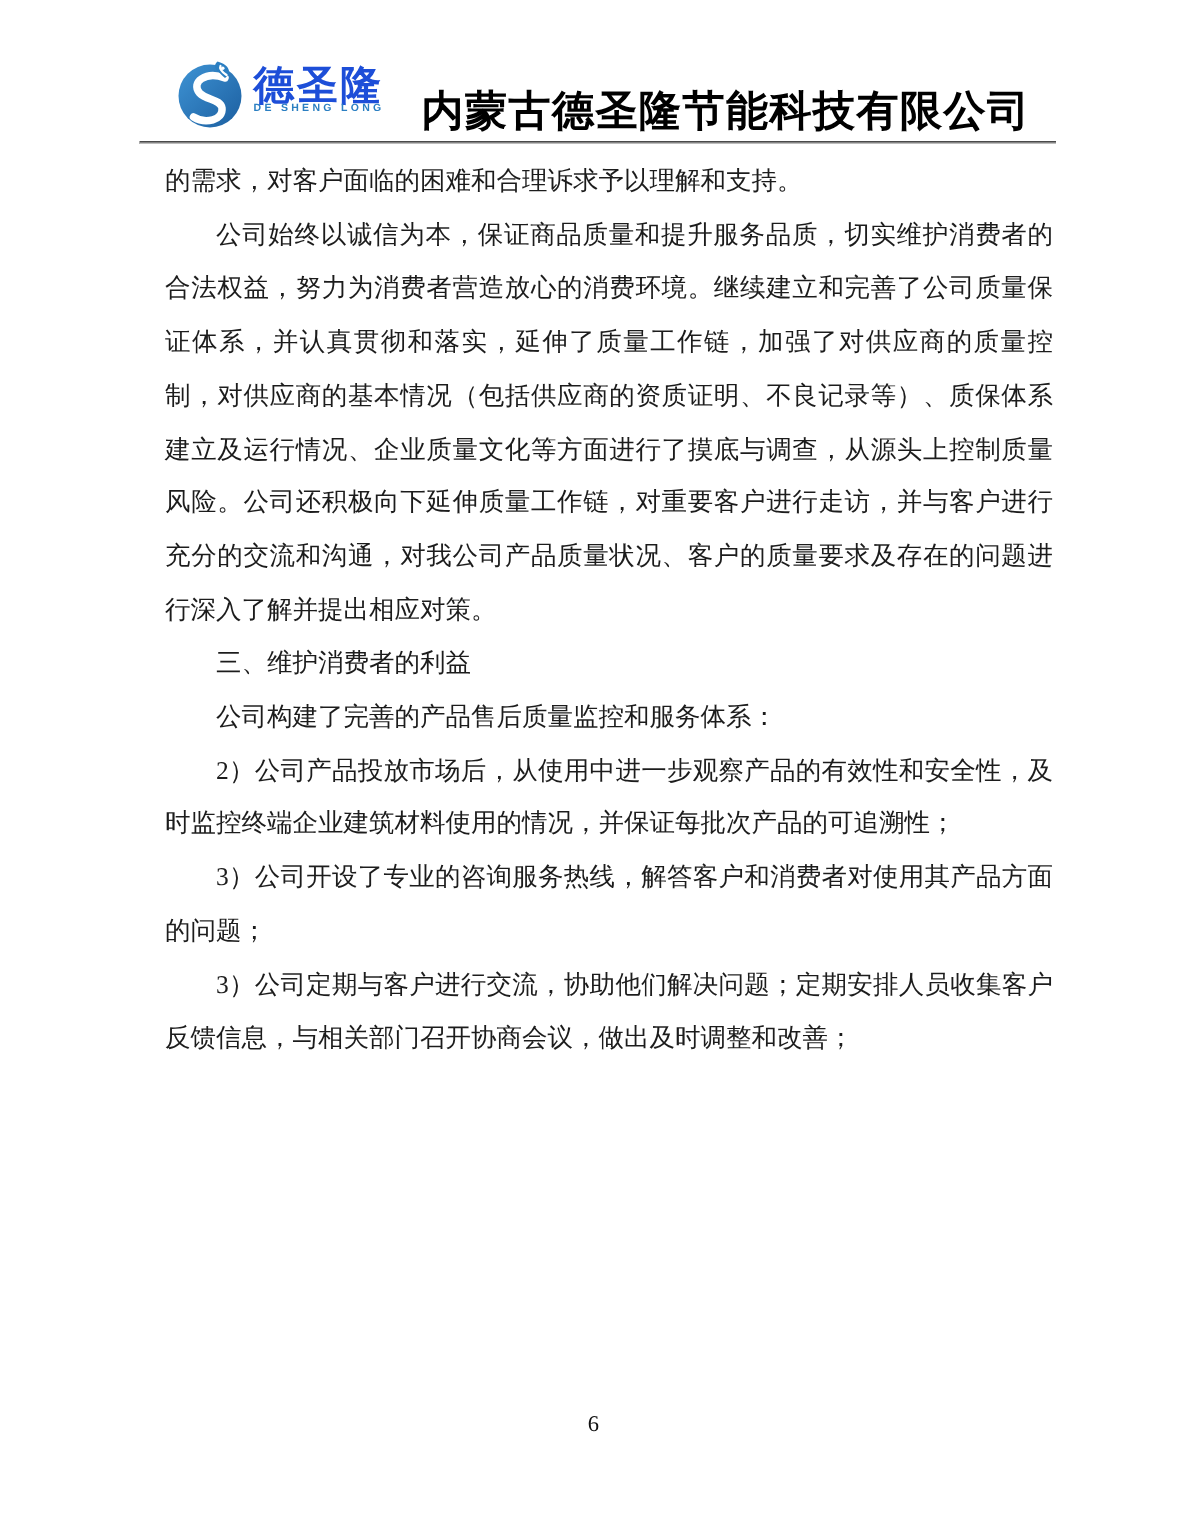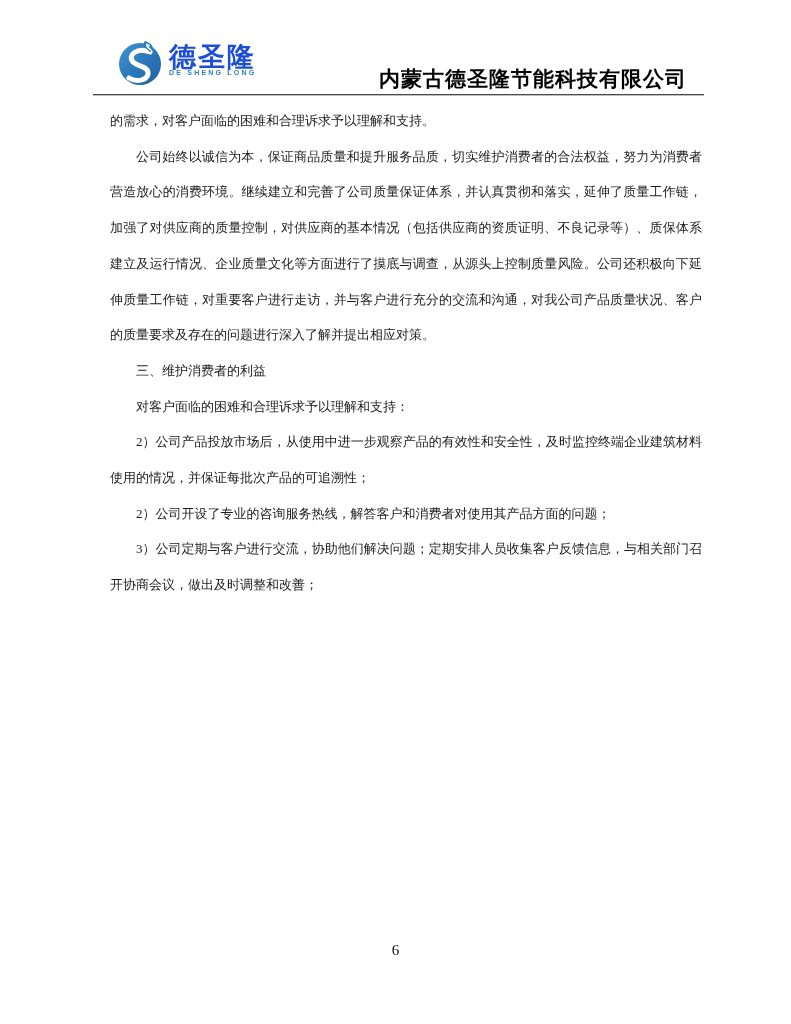--- a/index.html
+++ b/index.html
@@ -45,21 +45,21 @@
     font-size: 7px;
     letter-spacing: 2.2px;
     color: #2b7fc2;
     line-height: 10px;
   }
   .company-name {
     position: absolute;
     right: 104px;
     bottom: 4px;
     font-weight: bold;
-    font-size: 21px;
+    font-size: 28px;
     letter-spacing: 1px;
     color: #000000;
     white-space: nowrap;
   }
   .header-rule {
     position: absolute;
     left: 93px;
     right: 87px;
     top: 94px;
     height: 2px;
@@ -67,21 +67,21 @@
     border-bottom: 1px solid #bdbdbd;
   }
   
   .doc-body {
     position: absolute;
     top: 103px;
     left: 110px;
     width: 592px;
   }
   .para {
-    font-size: 13px;
+    font-size: 17px;
     line-height: 35.7px;
     text-align: justify;
     text-justify: inter-character;
     color: #1c1c1c;
   }
   .para.indent { text-indent: 2em; }
   
   .page-number {
     position: absolute;
     left: 0; right: 0;
@@ -119,21 +119,21 @@
     </div>
 
     <div class="company-name">内蒙古德圣隆节能科技有限公司</div>
     <div class="header-rule"></div>
   </div>
 
   <div class="doc-body" id="doc-body">
       <div class="para">的需求，对客户面临的困难和合理诉求予以理解和支持。</div>
       <div class="para indent">公司始终以诚信为本，保证商品质量和提升服务品质，切实维护消费者的合法权益，努力为消费者营造放心的消费环境。继续建立和完善了公司质量保证体系，并认真贯彻和落实，延伸了质量工作链，加强了对供应商的质量控制，对供应商的基本情况（包括供应商的资质证明、不良记录等）、质保体系建立及运行情况、企业质量文化等方面进行了摸底与调查，从源头上控制质量风险。公司还积极向下延伸质量工作链，对重要客户进行走访，并与客户进行充分的交流和沟通，对我公司产品质量状况、客户的质量要求及存在的问题进行深入了解并提出相应对策。</div>
       <div class="para indent">三、维护消费者的利益</div>
-      <div class="para indent">对客户面临的困难和合理诉求予以理解和支持：</div>
+      <div class="para indent">公司构建了完善的产品售后质量监控和服务体系：</div>
       <div class="para indent">2）公司产品投放市场后，从使用中进一步观察产品的有效性和安全性，及时监控终端企业建筑材料使用的情况，并保证每批次产品的可追溯性；</div>
-      <div class="para indent">2）公司开设了专业的咨询服务热线，解答客户和消费者对使用其产品方面的问题；</div>
+      <div class="para indent">3）公司开设了专业的咨询服务热线，解答客户和消费者对使用其产品方面的问题；</div>
       <div class="para indent">3）公司定期与客户进行交流，协助他们解决问题；定期安排人员收集客户反馈信息，与相关部门召开协商会议，做出及时调整和改善；</div>
     </div>
 
   <div class="page-number">6</div>
 
 </div>
 
 </body></html>

